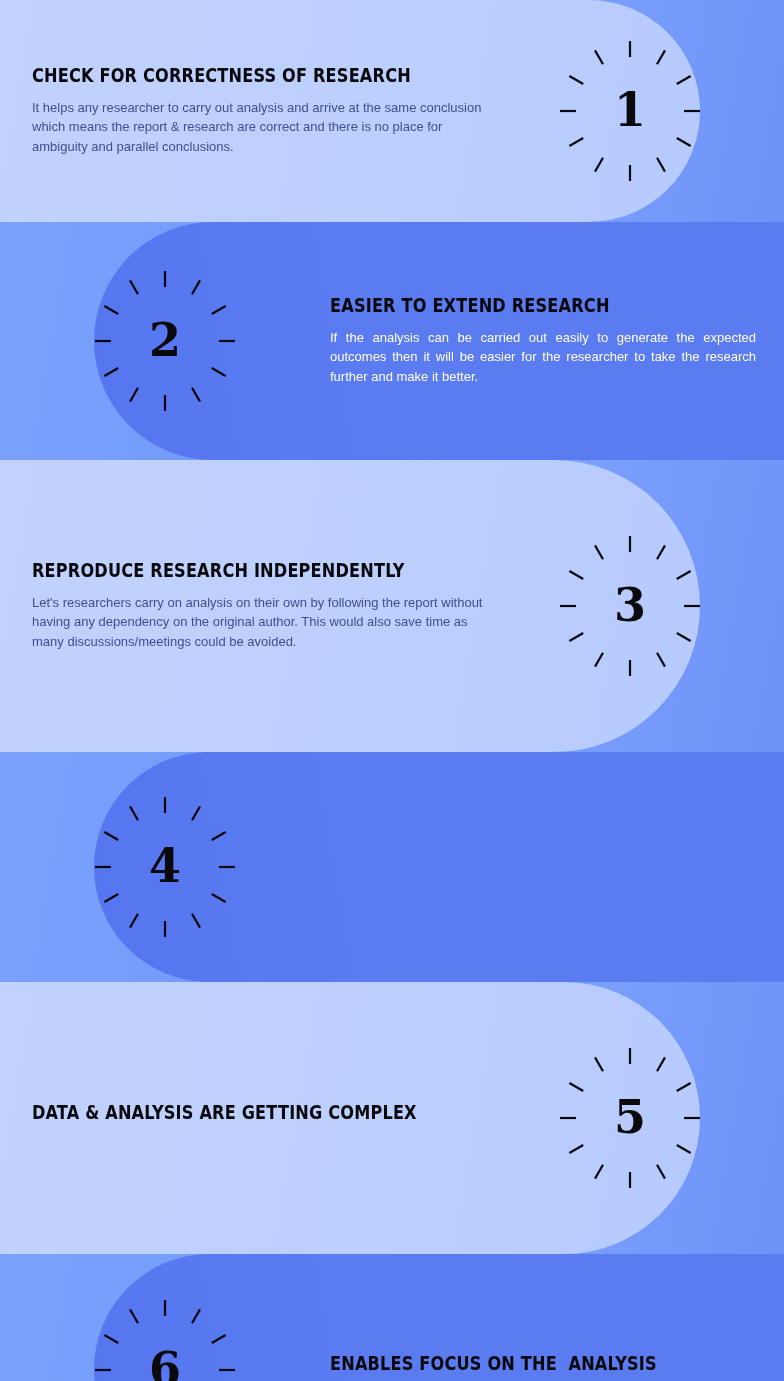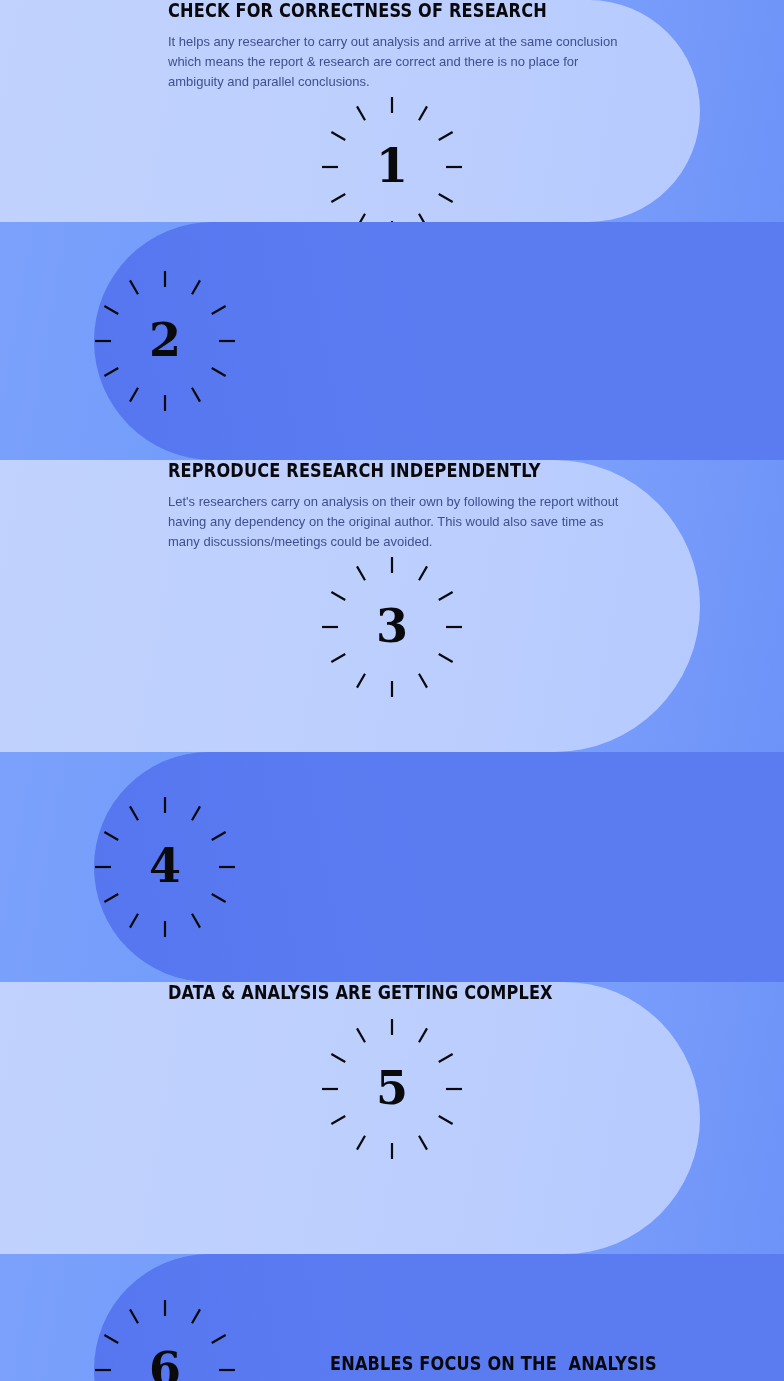--- a/index.html
+++ b/index.html
@@ -51,21 +51,21 @@
 
   
   .row {
     position: relative;
     z-index: 2;
     display: flex;
     align-items: center;
     height: 100%;
     box-sizing: border-box;
   }
-  .row.text-left  { flex-direction: column; }
+  .row.text-left  { flex-direction: row; }
   .row.text-right { flex-direction: row; }
 
   .text-col {
     box-sizing: border-box;
   }
   .icon-col {
     flex: 0 0 auto;
     display: flex;
     align-items: center;
     justify-content: center;
@@ -179,20 +179,24 @@
               <line x1="75.00" y1="129.00" x2="75.00" y2="145.00" stroke="#0a0a0d" stroke-width="2.2" stroke-linecap="butt"></line>
               <line x1="48.00" y1="121.77" x2="40.00" y2="135.62" stroke="#0a0a0d" stroke-width="2.2" stroke-linecap="butt"></line>
               <line x1="28.23" y1="102.00" x2="14.38" y2="110.00" stroke="#0a0a0d" stroke-width="2.2" stroke-linecap="butt"></line>
               <line x1="21.00" y1="75.00" x2="5.00" y2="75.00" stroke="#0a0a0d" stroke-width="2.2" stroke-linecap="butt"></line>
               <line x1="28.23" y1="48.00" x2="14.38" y2="40.00" stroke="#0a0a0d" stroke-width="2.2" stroke-linecap="butt"></line>
               <line x1="48.00" y1="28.23" x2="40.00" y2="14.38" stroke="#0a0a0d" stroke-width="2.2" stroke-linecap="butt"></line>
             </svg>
           <div class="num">2</div>
         </div>
       </div>
+      <div class="text-col">
+        <div class="heading">EASIER TO EXTEND RESEARCH</div>
+        <p class="body-text">If the analysis can be carried out easily to generate the expected outcomes then it will be easier for the researcher to take the research further and make it better.</p>
+      </div>
     </div>
   </div>
 
   <div class="section light" style="height:292px">
     <div class="blob"></div>
     <div class="row text-left">
       <div class="text-col">
         <div class="heading">REPRODUCE RESEARCH INDEPENDENTLY</div>
         <p class="body-text">Let's researchers carry on analysis on their own by following the report without having any dependency on the original author. This would also save time as many discussions/meetings could be avoided.</p>
       </div>

